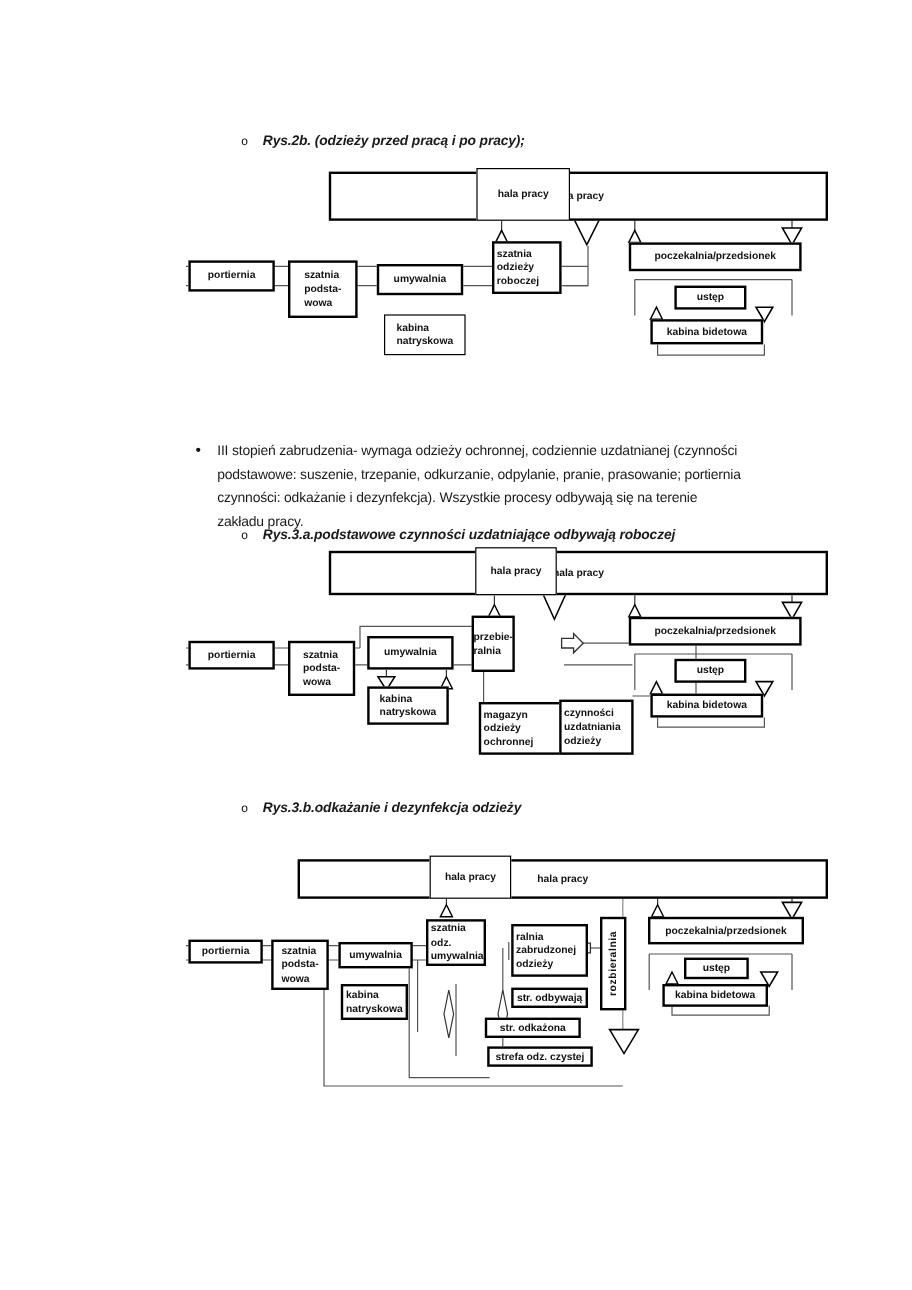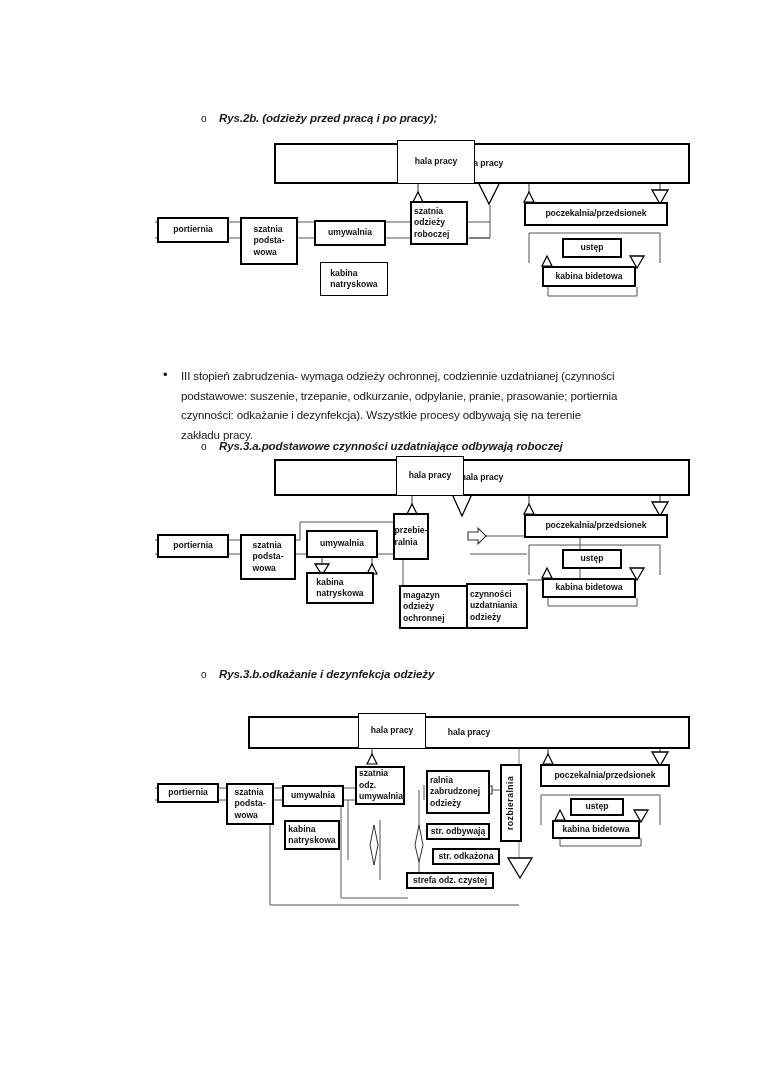--- a/index.html
+++ b/index.html
@@ -443,21 +443,21 @@
 zabrudzonej
 odzieży</span>
   </div>
 
   <div class="bx" style="left:426px; top:823px; width:64px; height:17px;">
     <span class="shell"></span>
     <span class="inner"></span>
     <span class="lbl">str. odbywają</span>
   </div>
 
-  <div class="bx" style="left:432px; top:848px; width:68px; height:17px;">
+  <div class="bx" style="left:404px; top:848px; width:80px; height:17px;">
     <span class="shell"></span>
     <span class="inner"></span>
     <span class="lbl">str. odkażona</span>
   </div>
 
   <div class="bx" style="left:406px; top:872px; width:88px; height:17px;">
     <span class="shell"></span>
     <span class="inner"></span>
     <span class="lbl">strefa odz. czystej</span>
   </div>

